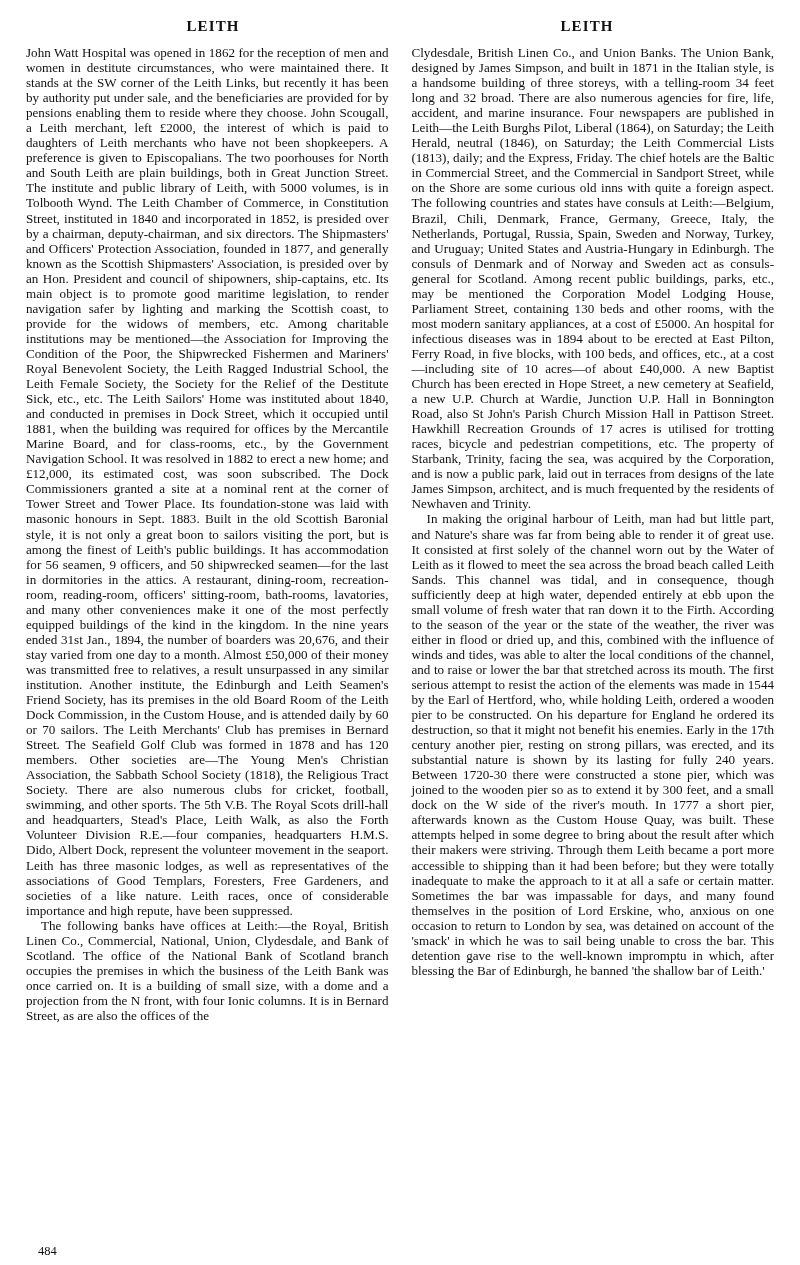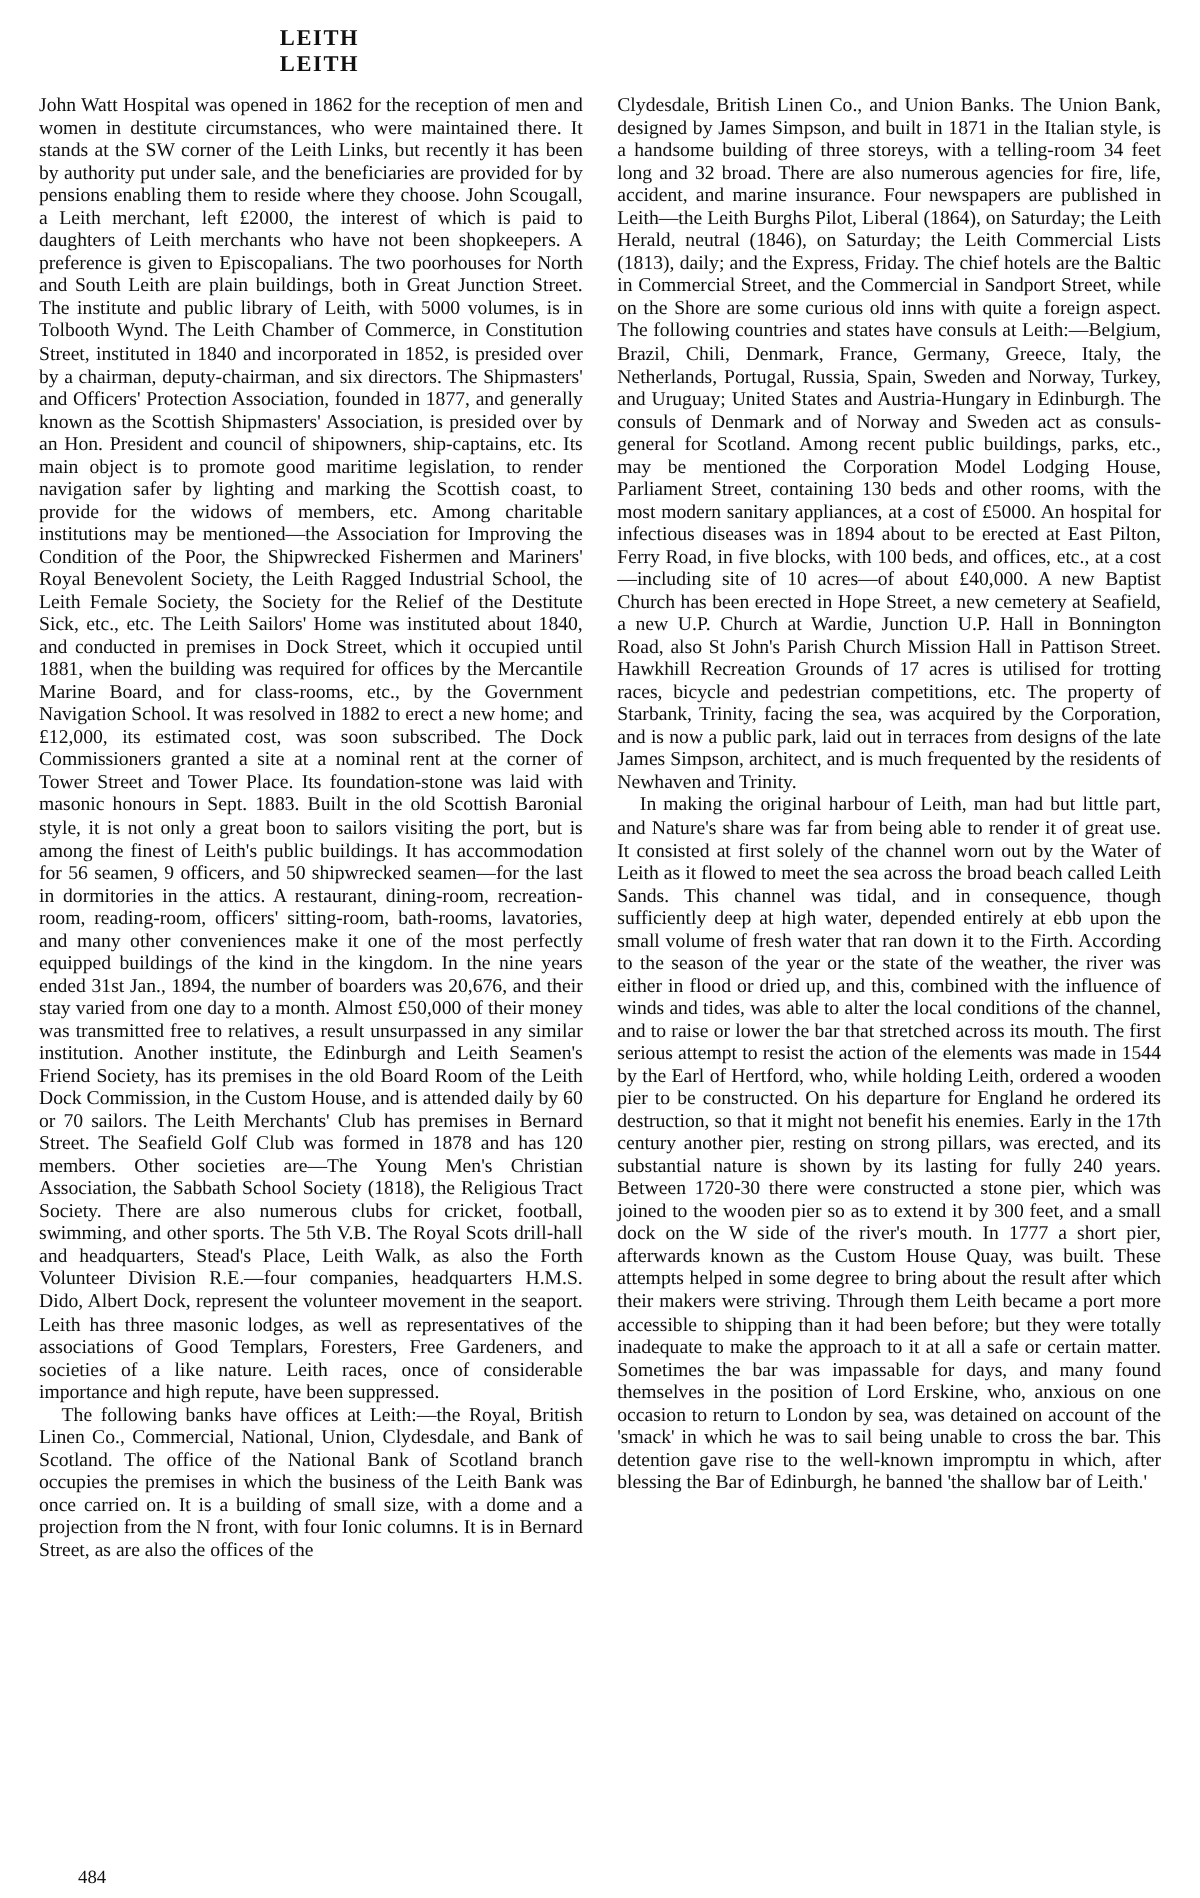--- a/index.html
+++ b/index.html
@@ -19,21 +19,20 @@
     position: relative;
     width: 800px;
     height: 1265px;
     box-sizing: border-box;
     padding: 18px 26px 10px 26px;
   }
   .headers {
     display: flex;
     width: 100%;
     margin-bottom: 10px;
-    flex-direction: column;
   }
   .header-col {
     width: 50%;
     text-align: center;
     font-family: "Liberation Serif", serif;
     font-weight: bold;
     font-size: 15px;
     letter-spacing: 1.1px;
   }
   .columns {
@@ -54,21 +53,21 @@
     text-indent: 1.15em;
   }
   .col p.noindent {
     text-indent: 0;
   }
   .col p + p {
     margin-top: 0;
   }
   .page-number {
     position: absolute;
-    left: 52px;
+    left: 38px;
     bottom: 6px;
     font-size: 12.5px;
     font-family: "Liberation Serif", serif;
   }
 </style>
 </head>
 <body>
 
 <div class="page">
 

